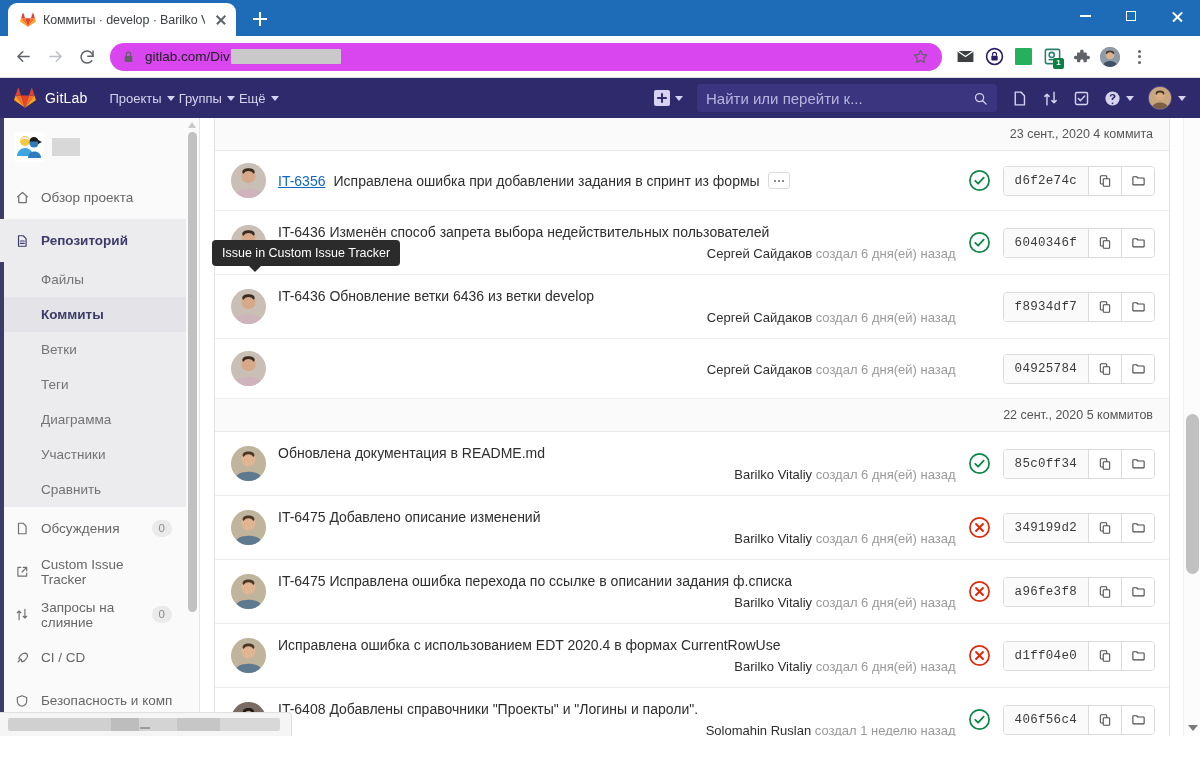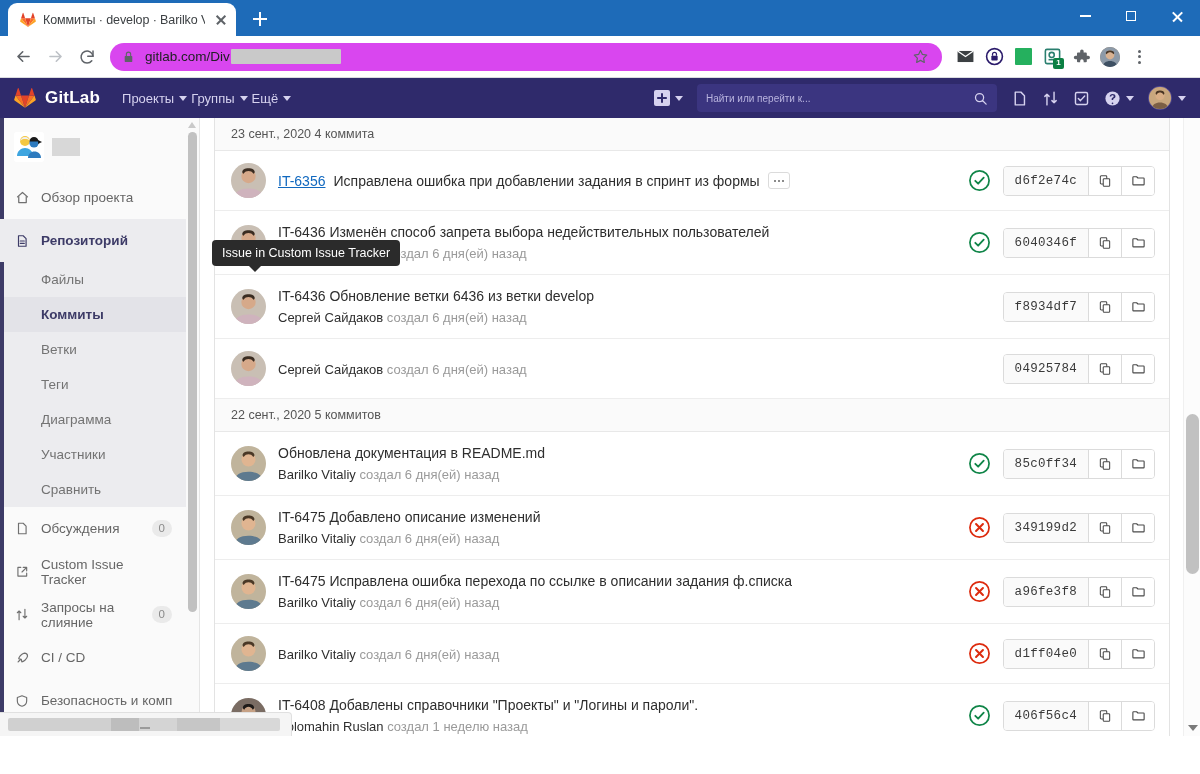--- a/index.html
+++ b/index.html
@@ -94,35 +94,35 @@
   }
   .kebab { width: 26px; height: 26px; display: flex; flex-direction: column; align-items: center; justify-content: center; gap: 2.5px; cursor: pointer; }
   .kebab i { width: 3px; height: 3px; background: #5f6368; border-radius: 50%; display: block; }
 
   
   .gl-nav {
     height: 40px; background: #2f2a6b; display: flex; align-items: center;
     padding: 0 14px; color: #fff;
   }
   .gl-logo { display: flex; align-items: center; gap: 9px; margin-right: 22px; cursor: pointer; }
-  .gl-logo-text { font-size: 17px; font-weight: bold; letter-spacing: .2px; }
+  .gl-logo-text { font-size: 14px; font-weight: normal; letter-spacing: .2px; }
   .gl-menu { display: flex; align-items: center; gap: 4px; text-align: center; }
   .gl-menu-item {
     font-size: 13px; color: #d6d2ef; display: flex; align-items: center; gap: 5px; cursor: pointer;
   }
   .caret { width: 0; height: 0; border-left: 4px solid transparent; border-right: 4px solid transparent; border-top: 5px solid currentColor; display: inline-block; }
   .gl-right { margin-left: auto; display: flex; align-items: center; gap: 14px; }
   .gl-plus { display: flex; align-items: center; gap: 5px; color: #d6d2ef; cursor: pointer; }
   .gl-search {
     width: 300px; height: 28px; background: #3b3580; border-radius: 4px;
     display: flex; align-items: center; padding: 0 9px; cursor: text;
   }
   .gl-search input {
     flex: 1; background: transparent; border: 0; outline: 0; color: #fff;
-    font-size: 10px; font-family: inherit;
+    font-size: 15px; font-family: inherit;
   }
   .gl-search input::placeholder { color: #b9b4de; }
   .gl-ico { color: #d6d2ef; display: flex; align-items: center; cursor: pointer; }
   .gl-avatar {
     width: 24px; height: 24px; border-radius: 50%; overflow: hidden;
     background: linear-gradient(160deg,#8a7158 0%,#c49a72 45%,#4a5566 100%);
     border: 1px solid #57509b;
   }
 
   
@@ -174,21 +174,21 @@
     position: absolute; right: 2px; top: 14px; width: 9px; height: 480px;
     background: #c1c1c1; border-radius: 5px;
   }
   .sb-scroll-up {
     position: absolute; right: 3px; top: 2px; width: 8px; height: 8px;
     border-left: 4px solid transparent; border-right: 4px solid transparent; border-bottom: 6px solid #c9c9c9;
   }
 
   
   .main {
-    flex: 1; position: relative; overflow: hidden; background: #fff; padding-left: 14px;
+    flex: 1; position: relative; overflow: hidden; background: #fff; padding-left: 14px; text-align: right;
   }
   .content-list {
     margin-top: 0; width: 956px; border: 1px solid #e3e3e3; border-top: 0; border-radius: 0 0 4px 4px;
     background: #fff;
   }
   .date-head {
     background: #fafafa; border-bottom: 1px solid #e8e8e8; padding: 9px 16px;
     font-size: 12.5px; color: #555;
   }
   .commit-row {
@@ -880,20 +880,23 @@
         <div class="commit-row">
           <span class="c-avatar">
             <svg width="35" height="35" viewBox="0 0 35 35">
                 <rect width="35" height="35" fill="#c0b49c"></rect>
                 <circle cx="17.5" cy="13.5" r="7" fill="#e0b591"></circle>
                 <path d="M17.5 5.6c3.6 0 5.9 1.6 5.9 3.5 0 .9-.5 1.6-1.1 1.9-1.3-2.1-3-2.8-4.8-2.8s-3.5.7-4.8 2.8c-.6-.3-1.1-1-1.1-1.9 0-1.9 2.3-3.5 5.9-3.5z" fill="#4a3826"></path>
                 <path d="M3 35c1-6 6.3-9.2 14.5-9.2S31 29 32 35z" fill="#5e7a8f"></path>
               </svg>
           </span>
           <div class="c-main">
+            <div class="c-title">
+              <span class="txt">Исправлена ошибка с использованием EDT 2020.4 в формах CurrentRowUse</span>
+            </div>
             <div class="c-meta">
               <span class="c-author">Barilko Vitaliy</span>
               <span>создал 6 дня(ей) назад</span>
             </div>
           </div>
           <div class="c-right">
             <span class="status-ico">
               <svg width="23" height="23" viewBox="0 0 24 24">
                   <circle cx="12" cy="12" r="10" fill="none" stroke="#dd2b0e" stroke-width="1.8"></circle>
                   <path d="M8.4 8.4l7.2 7.2M15.6 8.4l-7.2 7.2" stroke="#dd2b0e" stroke-width="2.1" stroke-linecap="round"></path>

